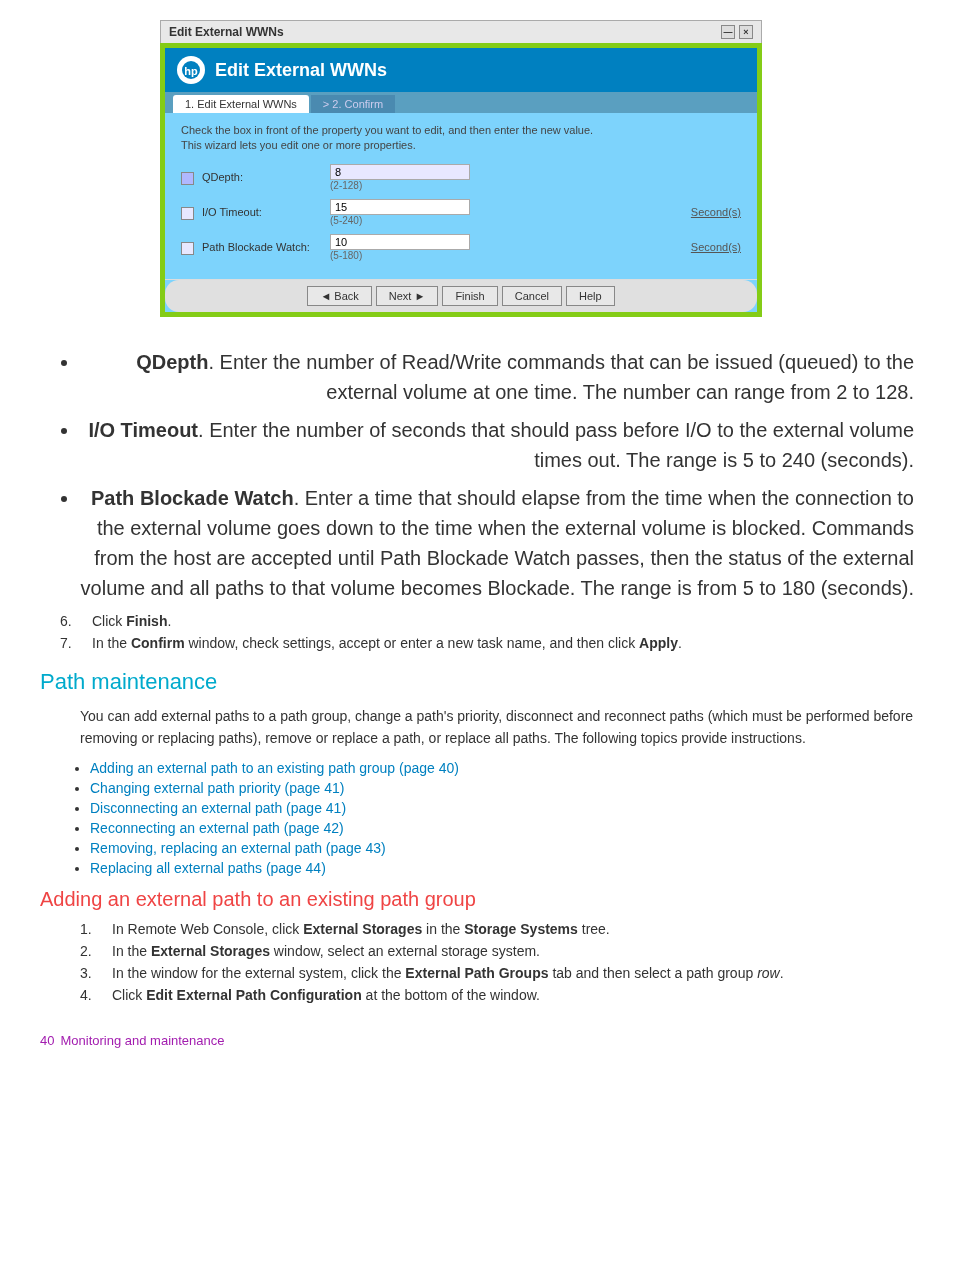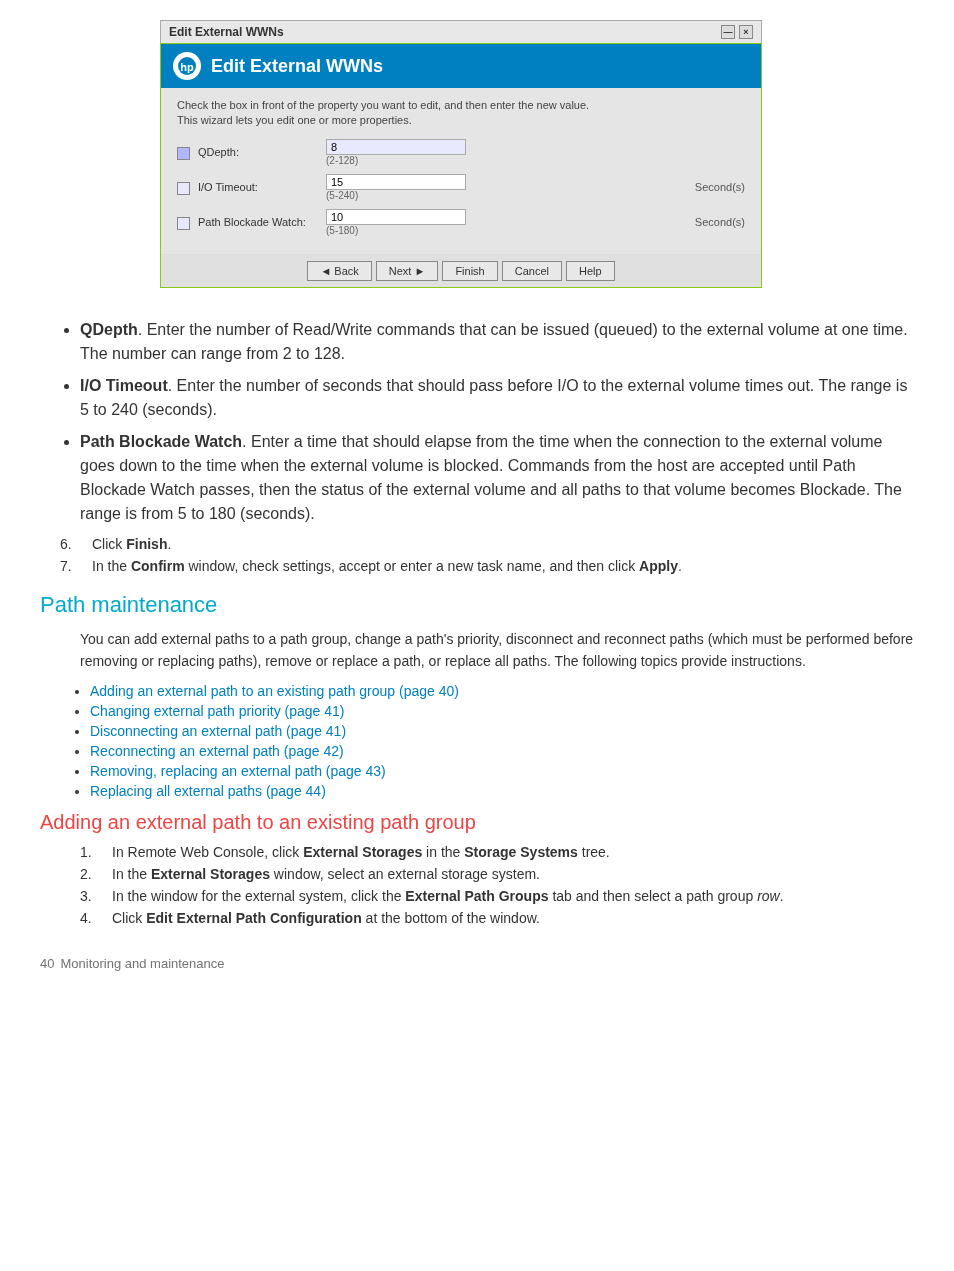--- a/index.html
+++ b/index.html
@@ -47,22 +47,22 @@
       border: 1px solid #888;
       background: #ddd;
       display: inline-flex;
       align-items: center;
       justify-content: center;
       font-size: 9px;
       cursor: pointer;
     }
 
     .dialog-body {
-      border: 1px solid #84cc16;
-      background: #e5e5e5;
+      border: 5px solid #84cc16;
+      background: #7dd3fc;
     }
 
     .dialog-header {
       background: #0080c0;
       padding: 8px 12px;
       display: flex;
       align-items: center;
       gap: 10px;
     }
 
@@ -176,28 +176,30 @@
     .dialog-hint {
       font-size: 10px;
       color: #666;
       display: block;
     }
 
     .dialog-unit {
       font-size: 11px;
       color: #555;
       margin-left: 6px;
+      text-decoration: underline;
     }
 
     .dialog-footer {
       background: #e0e0e0;
       padding: 6px 10px;
       display: flex;
       justify-content: center;
       gap: 4px;
+      border-radius: 14px;
     }
 
     .dialog-btn {
       padding: 3px 12px;
       font-size: 11px;
       border: 1px solid #888;
       background: #e8e8e8;
       cursor: pointer;
       color: #333;
     }
@@ -214,21 +216,22 @@
 
     .bullet-list {
       list-style: disc;
       padding-left: 30px;
       margin-bottom: 10px;
     }
 
     .bullet-list li {
       margin-bottom: 8px;
       line-height: 1.5;
-      font-size: 16px;
+      font-size: 20px;
+      text-align: right;
     }
 
     .bullet-list li b {
       font-weight: bold;
     }
 
     .section-heading {
       font-size: 22px;
       color: #00aacc;
       font-weight: normal;
@@ -263,21 +266,21 @@
     .section-body-text {
       font-size: 14px;
       line-height: 1.6;
       margin-bottom: 10px;
       padding-left: 40px;
     }
 
     .page-footer {
       margin-top: 30px;
       font-size: 13px;
-      color: #737373;
+      color: #a21caf;
       display: flex;
       align-items: center;
       gap: 6px;
     }
 
     .footer-page-num {
       font-size: 13px;
     }
   </style>
 </head>
@@ -295,20 +298,24 @@
     </div>
     <div class="dialog-body">
       <div class="dialog-header">
         <div class="dialog-header-logo">
           <svg viewBox="0 0 20 20" xmlns="http://www.w3.org/2000/svg">
             <circle cx="10" cy="10" r="9" fill="#0080c0"></circle>
             <text x="10" y="15" text-anchor="middle" font-size="11" font-weight="bold" fill="white" font-family="Arial">hp</text>
           </svg>
         </div>
         <span class="dialog-header-title">Edit External WWNs</span>
+      </div>
+      <div class="dialog-tabs">
+        <div class="dialog-tab active">1. Edit External WWNs</div>
+        <div class="dialog-tab inactive">&gt; 2. Confirm</div>
       </div>
       <div class="dialog-content">
         <div class="dialog-instructions">
           <div>Check the box in front of the property you want to edit, and then enter the new value.</div>
           <div>This wizard lets you edit one or more properties.</div>
         </div>
 
         <div class="dialog-row">
           <div class="dialog-checkbox checked"></div>
           <div class="dialog-label">QDepth:</div>

